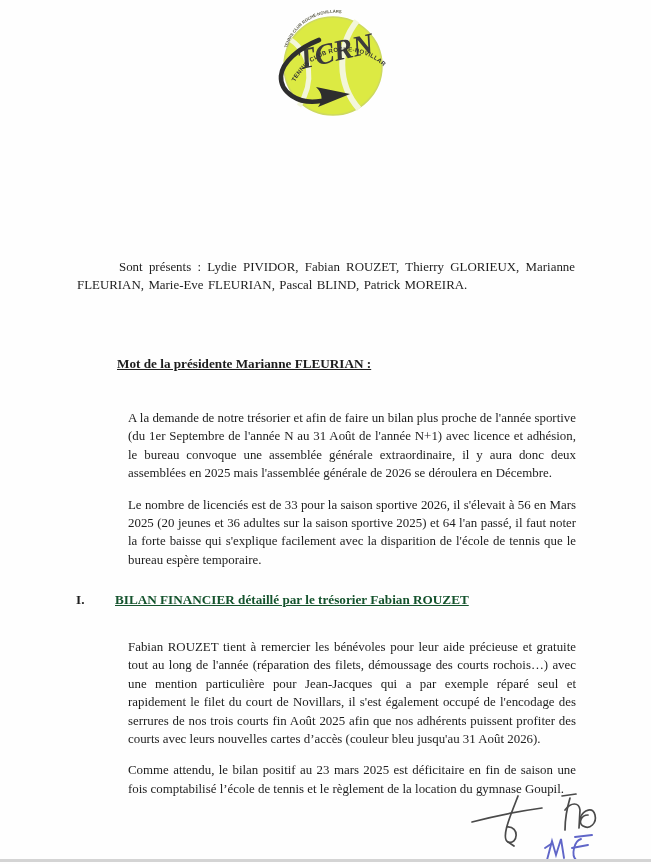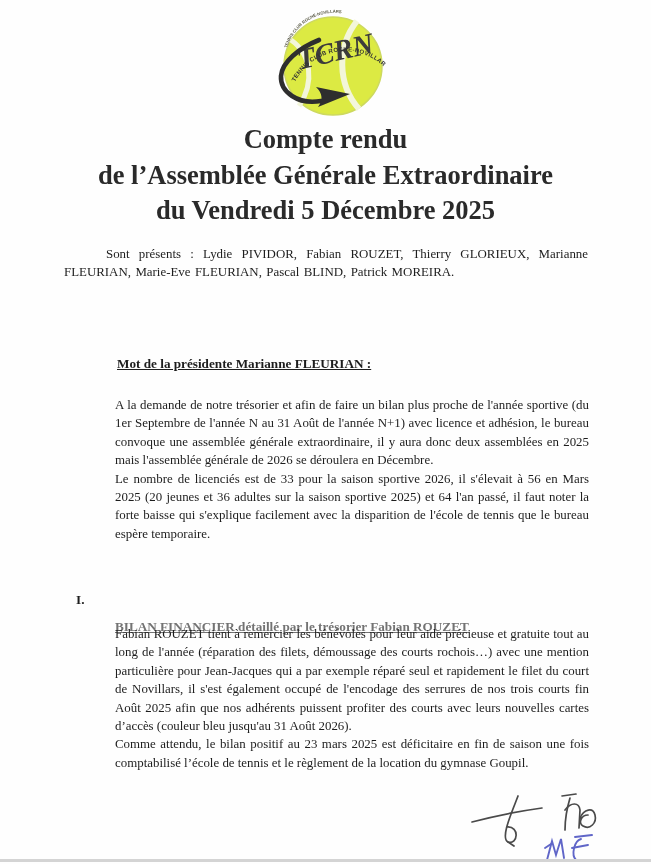--- a/index.html
+++ b/index.html
@@ -31,21 +31,21 @@
     font-size: 26.5px;
     line-height: 35.5px;
     color: #2a2a2a;
   }
   .body-text {
     font-size: 12.9px;
     line-height: 18.4px;
     text-align: justify;
     color: #1d1d1d;
   }
-  .body-text p { margin: 0; }
+  .body-text p { margin: 13px; }
   .attendance {
     position: absolute; top: 245px; left: 64px; width: 524px;
     word-spacing: 1.2px;
   }
   .attendance p { text-indent: 42px; }
   .mot-heading {
     position: absolute; top: 356px; left: 117px;
     font-size: 13.2px; font-weight: bold;
     text-decoration: underline;
     color: #1d1d1d;
@@ -55,22 +55,21 @@
     position: absolute; top: 396px; left: 115px; width: 474px;
   }
   .section-number {
     position: absolute; top: 592px; left: 76px;
     font-size: 13.2px; font-weight: bold; color: #1d1d1d;
   }
   .section-heading {
     position: absolute; top: 592px; left: 115px;
     font-size: 13.2px; font-weight: bold;
     text-decoration: underline;
-    color: #737373;
-    margin-top: 27px;
+    color: #14532d;
   }
   .section1-block {
     position: absolute; top: 625px; left: 115px; width: 474px;
   }
   .signatures {
     position: absolute; top: 782px; left: 450px;
     width: 200px; height: 82px;
   }
 </style>
 </head>
@@ -98,25 +97,20 @@
 
       <text font-size="6" font-weight="bold" fill="#333333" font-family="Liberation Sans, sans-serif" letter-spacing="0.3">
         <textPath href="#arcName">TENNIS CLUB ROCHE-NOVILLARS</textPath>
       </text>
 
       <path d="M48 34 C28 42 11 56 10 70 C9 86 27 99 50 95" fill="none" stroke="#2e2e2e" stroke-width="4.6" stroke-linecap="round"></path>
       <path d="M45 81 L79 88 L47 101 C52 94 52 88 45 81 Z" fill="#2e2e2e"></path>
     </svg>
   </div>
 
-  <div class="title-block">
-    <div>Compte rendu</div>
-    <div>de l’Assemblée Générale Extraordinaire</div>
-    <div>du Vendredi 5 Décembre 2025</div>
-  </div>
 
   <div class="attendance body-text">
     <p>Sont présents : Lydie PIVIDOR, Fabian ROUZET, Thierry GLORIEUX, Marianne FLEURIAN, Marie-Eve FLEURIAN, Pascal BLIND, Patrick MOREIRA.</p>
   </div>
 
   <div class="mot-heading">Mot de la présidente Marianne FLEURIAN :</div>
 
   <div class="president-block body-text">
     <p>A  la demande de notre trésorier et afin de faire un bilan plus proche de l'année sportive (du 1er Septembre de l'année N au 31 Août de l'année N+1) avec licence et adhésion, le bureau convoque une assemblée générale extraordinaire, il y aura donc deux assemblées en 2025 mais l'assemblée générale de 2026 se déroulera en Décembre.</p>
     <p>Le nombre de licenciés est de 33 pour la saison sportive 2026, il s'élevait  à 56 en Mars 2025 (20 jeunes et 36 adultes sur la saison sportive 2025) et 64 l'an passé, il faut noter la forte baisse qui s'explique facilement avec la disparition de l'école de tennis que le bureau espère temporaire.</p>

